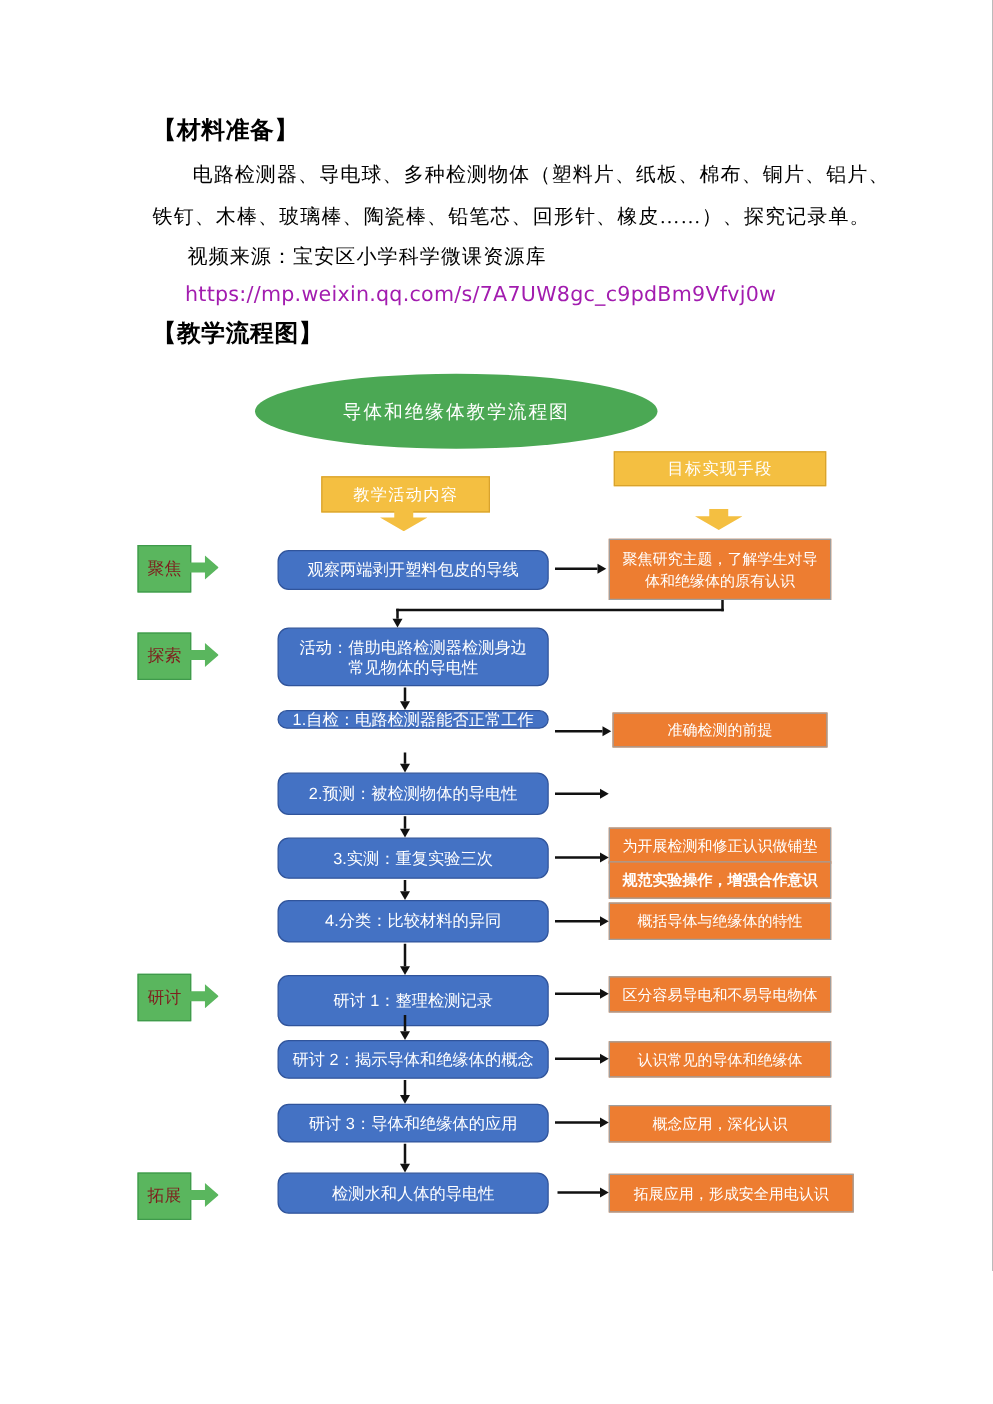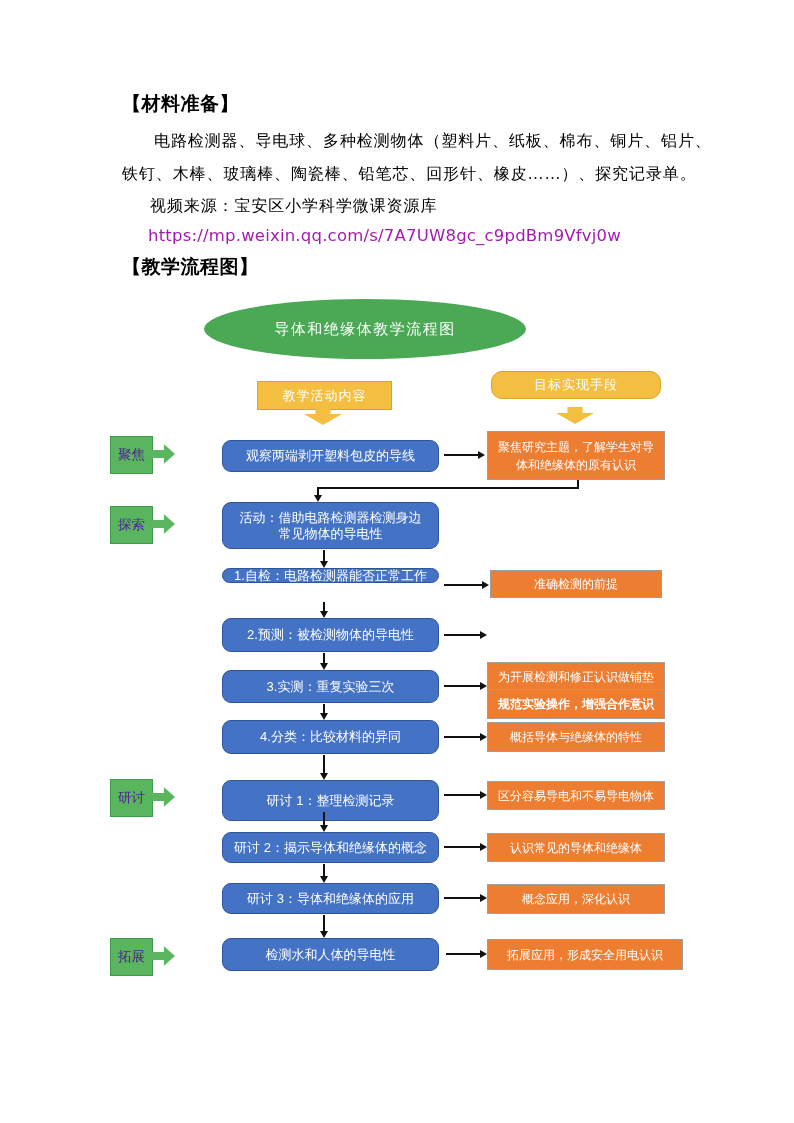--- a/index.html
+++ b/index.html
@@ -48,21 +48,21 @@
     color:#fff;font-size:13px;letter-spacing:1px;
   }
   .chev{
     background:var(--header-yellow,#f4bf41);
     clip-path:polygon(30% 0,70% 0,70% 35%,100% 35%,50% 100%,0 35%,30% 35%);
   }
   .stage{
     background:var(--stage-green,#5ab65e);
     border:1px solid #3f9a4b;
     display:flex;align-items:center;justify-content:center;
-    color:#4c1d95;font-size:13.5px;
+    color:#7f1d1d;font-size:13.5px;
   }
   .stage-arrow{
     background:var(--stage-green,#5ab65e);
     clip-path:polygon(0 32%,52% 32%,52% 6%,100% 50%,52% 94%,52% 68%,0 68%);
   }
   .act{
     left:222px;width:217px;
     background:var(--activity-blue,#4472c4);
     border:1.5px solid #30549b;
     border-radius:9px;
@@ -110,21 +110,21 @@
 
   <a class="abs url-text" style="left:148px;top:226px;" href="#">https://mp.weixin.qq.com/s/7A7UW8gc_c9pdBm9Vfvj0w</a>
 
   <div class="abs doc-h" style="left:122px;top:254px;">【教学流程图】</div>
 
   <div class="abs ellipse" style="left:204px;top:299px;width:322px;height:60px;">导体和绝缘体教学流程图</div>
 
   <div class="abs hdr" style="left:257px;top:381px;width:133px;height:27px;">教学活动内容</div>
   <div class="abs chev" style="left:304px;top:408px;width:38px;height:17px;"></div>
 
-  <div class="abs hdr" style="left:491px;top:371px;width:168px;height:26px;border-radius:11px;">目标实现手段</div>
+  <div class="abs hdr" style="left:491px;top:361px;width:168px;height:26px;">目标实现手段</div>
   <div class="abs chev" style="left:556px;top:407px;width:38px;height:17px;"></div>
 
   <div class="abs stage" style="left:110px;top:436px;width:41px;height:36px;">聚焦</div>
   <div class="abs stage-arrow" style="left:152px;top:443px;width:23px;height:22px;"></div>
 
   <div class="abs stage" style="left:110px;top:506px;width:41px;height:36px;">探索</div>
   <div class="abs stage-arrow" style="left:152px;top:513px;width:23px;height:22px;"></div>
 
   <div class="abs stage" style="left:110px;top:779px;width:41px;height:36px;">研讨</div>
   <div class="abs stage-arrow" style="left:152px;top:786px;width:23px;height:22px;"></div>

